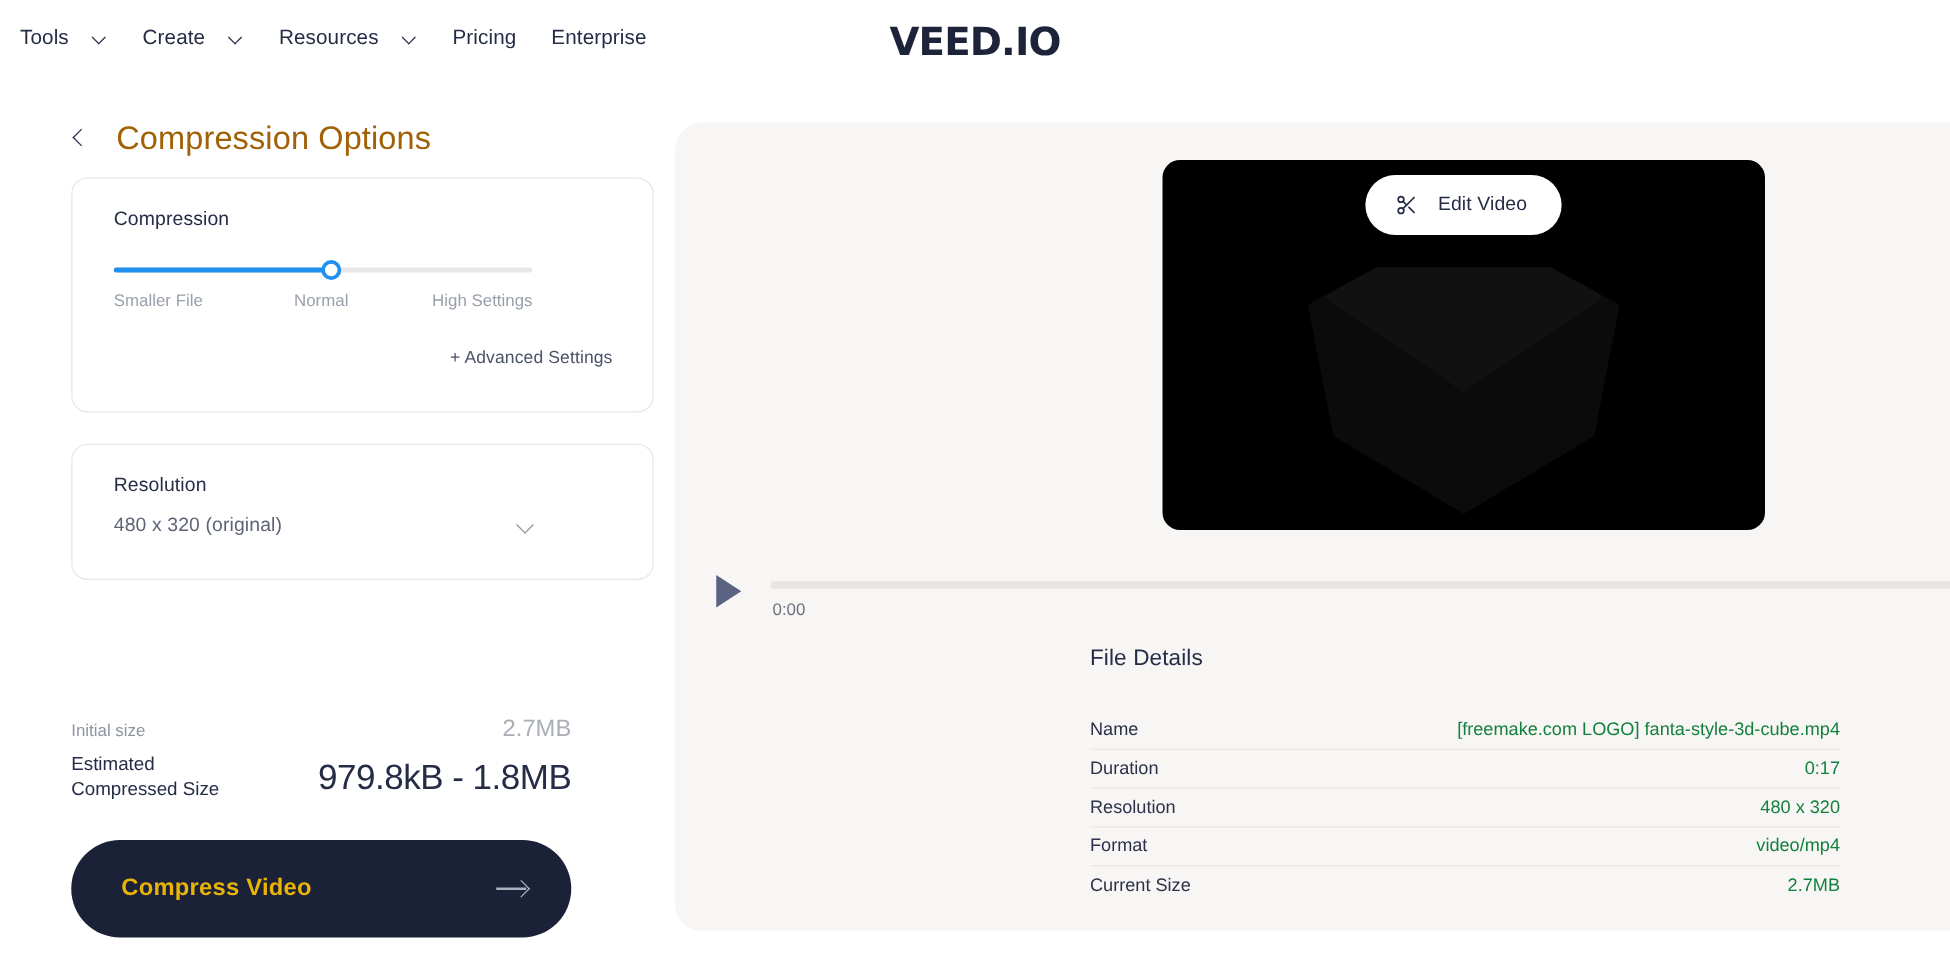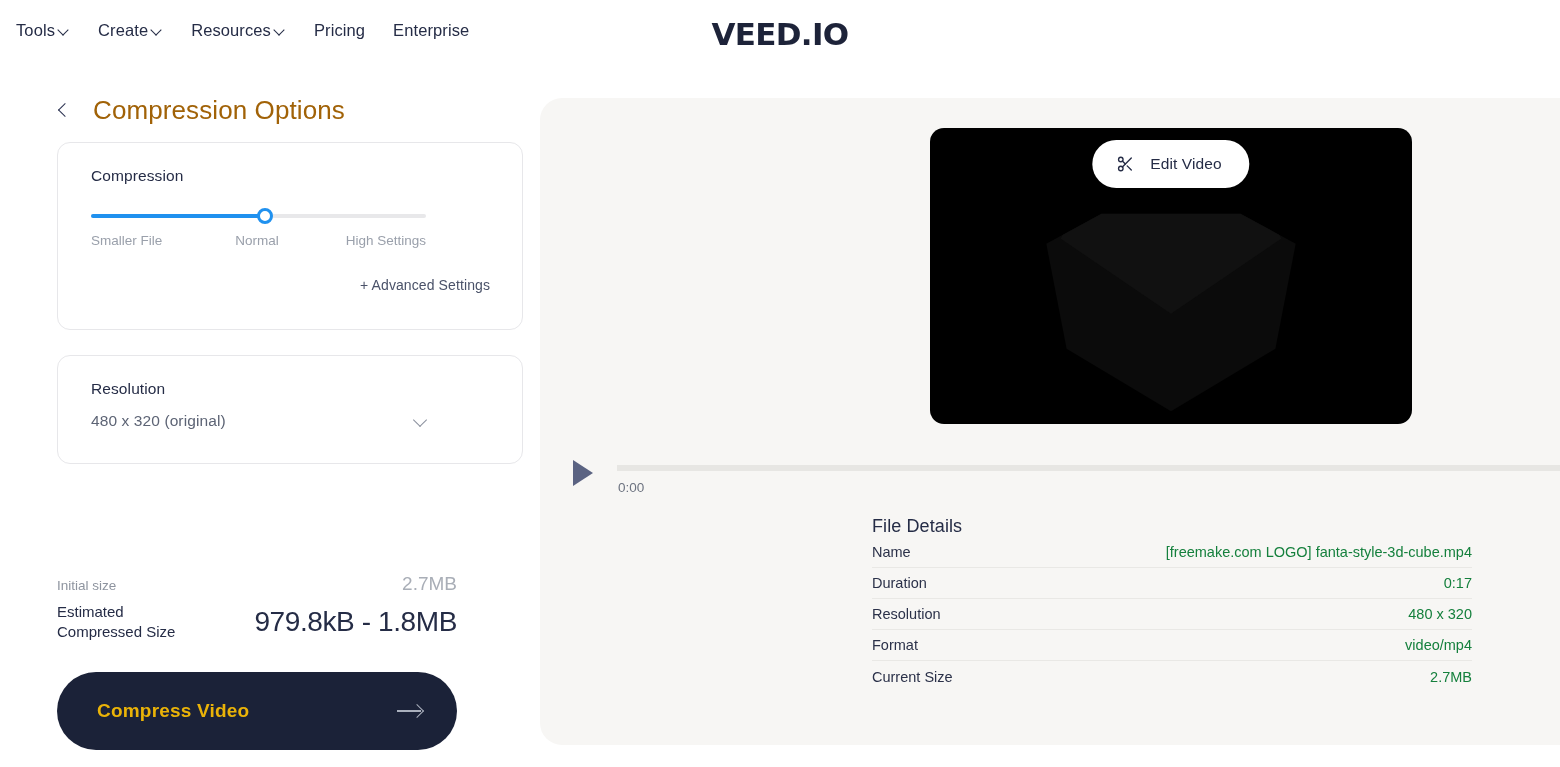--- a/index.html
+++ b/index.html
@@ -20,21 +20,21 @@
   
   .topnav {
     position: absolute; top: 0; left: 0; width: 1560px; height: 68px;
     background: #ffffff;
   }
   .nav-items {
     position: absolute; left: 16px; top: 21px;
     display: flex; align-items: center; gap: 0px;
   }
   .nav-item {
-    display: flex; align-items: center; gap: 4px;
+    display: flex; align-items: center; gap: 20px;
     font-size: 16.5px; color: #252c46; letter-spacing: .1px;
     padding: 0 14px 0 0; margin-right: 14px;
     cursor: pointer; white-space: nowrap;
   }
   .nav-item:last-child { margin-right: 0; padding-right: 0; }
   .chev-down {
     width: 11px; height: 11px; position: relative; display: inline-block;
     flex: 0 0 auto;
   }
   .chev-down::before {
@@ -207,21 +207,21 @@
     position: absolute; left: 77px; top: 15px; width: 983px; height: 6px;
     background: #e7e6e3; border-radius: 0px; cursor: pointer;
   }
   .time-label {
     position: absolute; left: 78px; top: 30px;
     font-size: 13.5px; color: #6d7380;
   }
 
   
   .file-details { position: absolute; left: 332px; top: 418px; width: 600px; }
-  .fd-title { font-size: 18px; color: #252c46; margin-bottom: 0; letter-spacing: .1px; }
+  .fd-title { font-size: 18px; color: #252c46; margin-bottom: 32px; letter-spacing: .1px; }
   .fd-row {
     display: flex; align-items: center; justify-content: space-between;
     height: 31px; border-bottom: 1px solid #e9e8e5;
   }
   .fd-row:last-child { border-bottom: none; }
   .fd-key { font-size: 14.5px; color: #2b3149; }
   .fd-val { font-size: 14.5px; color: #15803d; }
 </style>
 </head>
 <body>

